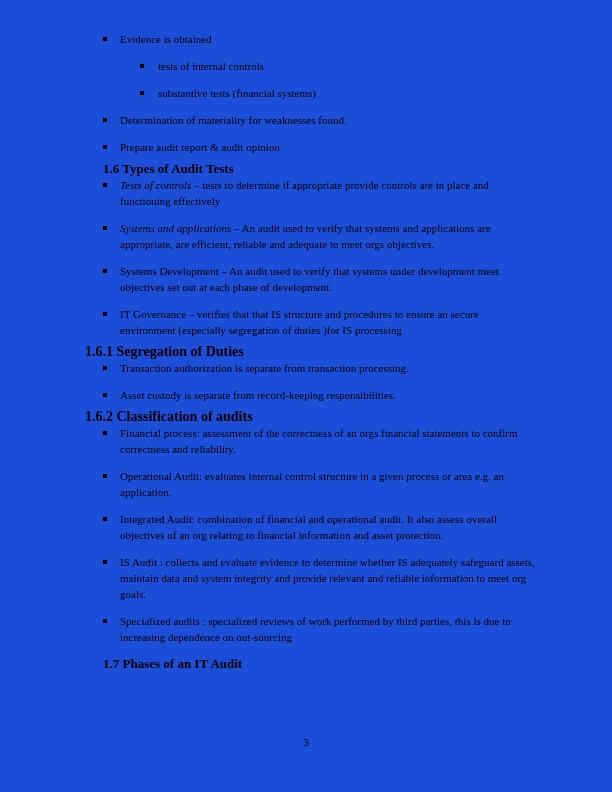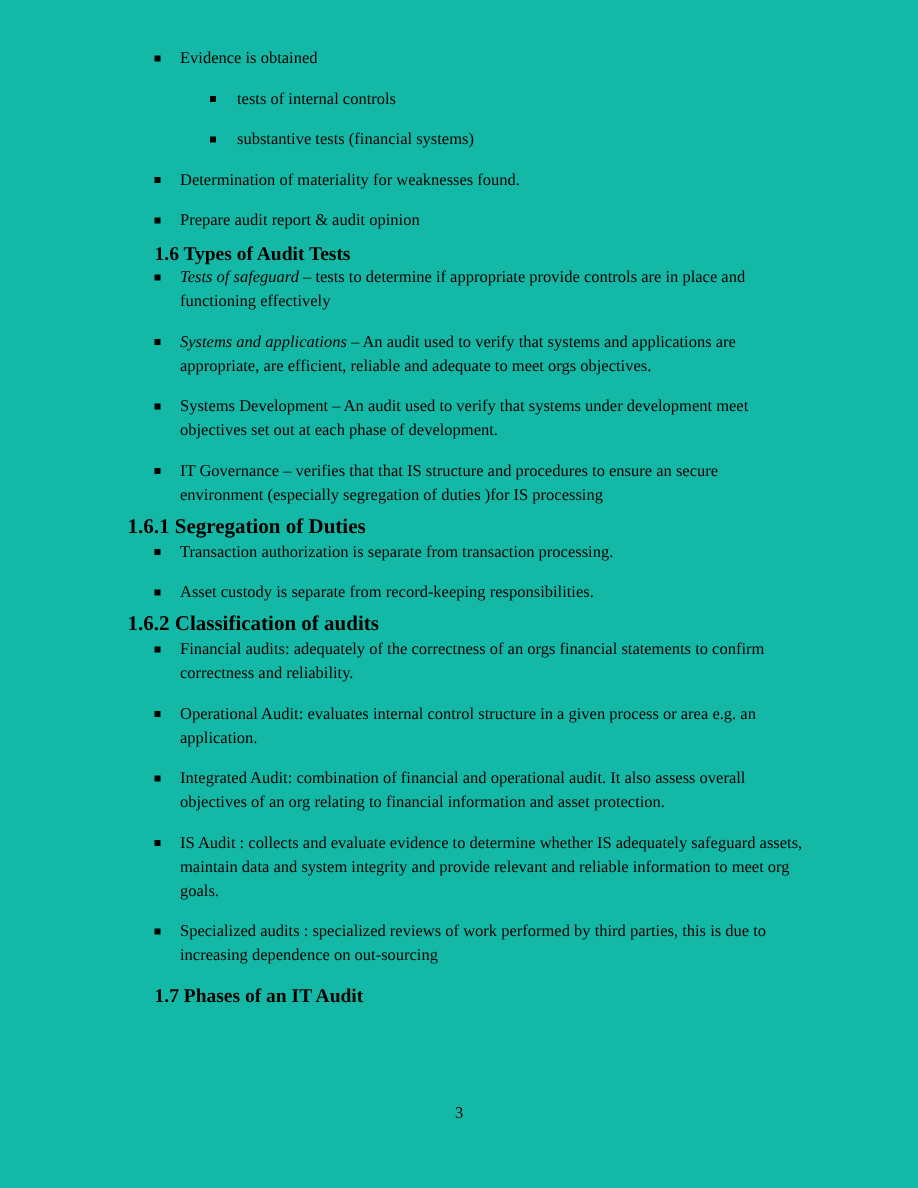--- a/index.html
+++ b/index.html
@@ -1,19 +1,19 @@
 <!DOCTYPE html>
 <html><head>
 <meta charset="utf-8">
 <style>
   * { margin: 0; padding: 0; box-sizing: border-box; }
   html, body { background: #ffffff; }
   .page {
     width: 612px; height: 792px;
-    background: #14b8a6;
+    background: #1d4ed8;
     position: relative;
     font-family: "Liberation Serif", "DejaVu Serif", serif;
     font-size: 11px; line-height: 16px;
     color: #000000;
     overflow: hidden;
   }
   .content { padding: 31px 77px 0 85px; }
   .block { margin: 0 0 11px 0; }
   .b1 { margin-left: 18px; padding-left: 17px; position: relative; }
   .b2 { margin-left: 55px; padding-left: 18px; position: relative; }
@@ -41,38 +41,38 @@
     <div class="block b2"><span class="bullet"></span><span>tests of internal controls</span></div>
 
     <div class="block b2"><span class="bullet"></span><span>substantive tests (financial systems)</span></div>
 
     <div class="block b1"><span class="bullet"></span><span>Determination of materiality for weaknesses found.</span></div>
 
     <div class="block b1"><span class="bullet"></span><span>Prepare audit report &amp; audit opinion</span></div>
 
     <div class="block h-sub">1.6 Types of Audit Tests</div>
 
-    <div class="block b1"><span class="bullet"></span><span><span class="italic">Tests of safeguard</span><span> – tests to determine if appropriate provide controls are in place and functioning effectively</span></span></div>
+    <div class="block b1"><span class="bullet"></span><span><span class="italic">Tests of controls</span><span> – tests to determine if appropriate provide controls are in place and functioning effectively</span></span></div>
 
     <div class="block b1"><span class="bullet"></span><span><span class="italic">Systems and applications</span><span> – An audit used to verify that systems and applications are appropriate, are efficient, reliable and adequate to meet orgs objectives.</span></span></div>
 
     <div class="block b1"><span class="bullet"></span><span>Systems Development – An audit used to verify that systems under development meet objectives set out at each phase of development.</span></div>
 
     <div class="block b1"><span class="bullet"></span><span>IT Governance – verifies that that IS structure and procedures to ensure an secure environment (especially segregation of duties )for IS processing</span></div>
 
     <div class="block h-sec">1.6.1 Segregation of Duties</div>
 
     <div class="block b1"><span class="bullet"></span><span>Transaction authorization is separate from transaction processing.</span></div>
 
     <div class="block b1"><span class="bullet"></span><span>Asset custody is separate from record-keeping responsibilities.</span></div>
 
 
     <div class="block h-sec">1.6.2 Classification of audits</div>
 
-    <div class="block b1"><span class="bullet"></span><span>Financial audits: adequately of the correctness of an orgs financial statements to confirm correctness and reliability.</span></div>
+    <div class="block b1"><span class="bullet"></span><span>Financial process: assessment of the correctness of an orgs financial statements to confirm correctness and reliability.</span></div>
 
     <div class="block b1"><span class="bullet"></span><span>Operational Audit: evaluates internal control structure in a given process or area e.g. an application.</span></div>
 
     <div class="block b1"><span class="bullet"></span><span>Integrated Audit: combination of financial and operational audit. It also assess overall objectives of an org relating to financial information and asset protection.</span></div>
 
     <div class="block b1"><span class="bullet"></span><span>IS Audit : collects and evaluate evidence to determine whether IS adequately safeguard assets, maintain data and system integrity and provide relevant and reliable information to meet org goals.</span></div>
 
     <div class="block b1"><span class="bullet"></span><span>Specialized audits : specialized reviews of work performed by third parties, this is due to increasing dependence on out-sourcing</span></div>
 
     <div class="block h-sub mt">1.7 Phases of an IT Audit</div>

